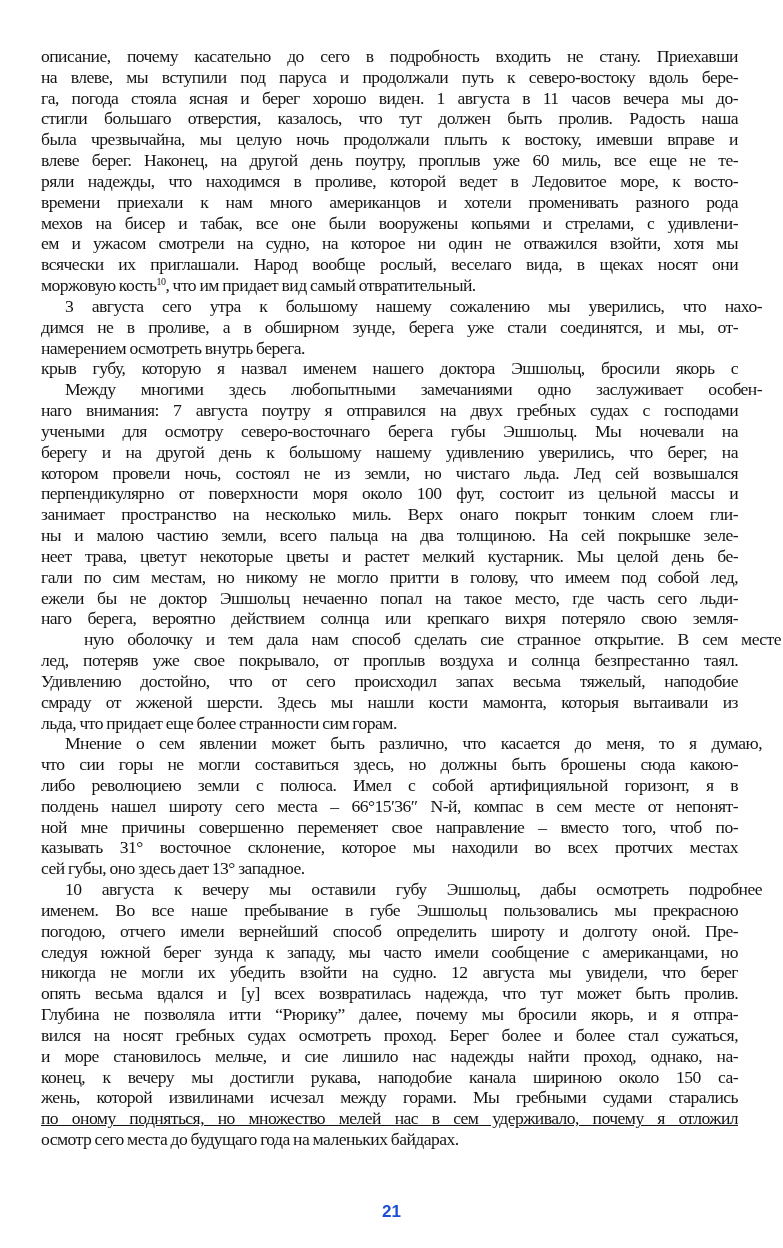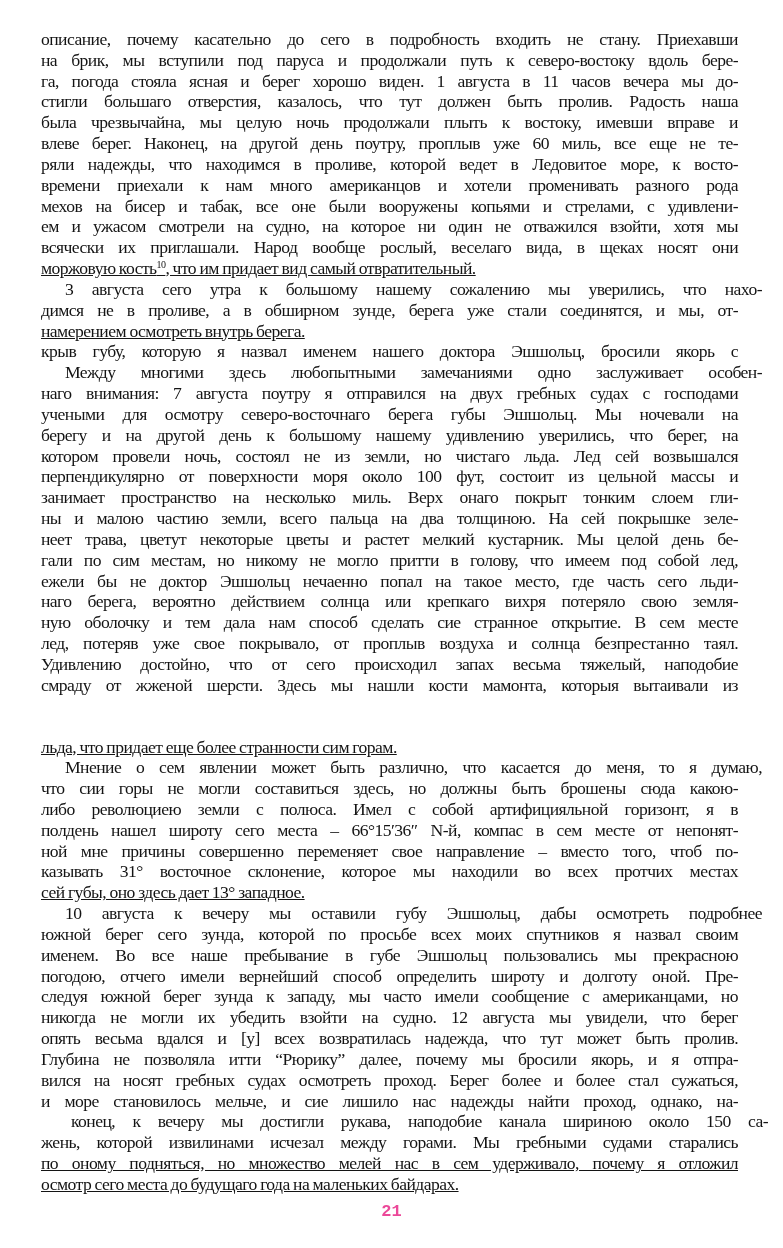--- a/index.html
+++ b/index.html
@@ -11,70 +11,69 @@
     width: 783px;
     height: 1248px;
     position: relative;
     overflow: hidden;
     color: #141414;
     font-family: "Liberation Serif", "DejaVu Serif", serif;
   }
   .page {
     position: absolute;
     left: 41px;
-    top: 29px;
+    top: 46px;
     width: 697px;
   }
   .para {
     margin: 0;
   }
   .line {
     display: block;
     height: 20.83px;
     line-height: 20.83px;
     font-size: 17.6px;
     letter-spacing: -0.55px;
     word-spacing: -0.5px;
     white-space: nowrap;
     text-align: justify;
     text-align-last: justify;
     transform-origin: left center;
   }
   .line.last {
     text-align-last: left;
-    text-decoration: underline;
   }
   .line.indent {
     padding-left: 24px;
   }
   sup {
     font-size: 10px;
     line-height: 0;
     vertical-align: 6px;
   }
   .page-number {
     position: absolute;
     left: 0;
     width: 783px;
     top: 1202px;
     text-align: center;
     font-size: 17px;
     font-weight: bold;
-    font-family: Liberation Mono, monospace;
-    color: #ec4899;
+    font-family: Liberation Sans, sans-serif;
+    color: #1d4ed8;
   }
 </style>
 </head>
 <body>
 
 <div class="page">
 
   <div class="para">
     <span class="line" style="width: 697px; white-space: normal;">описание, почему касательно до сего в подробность входить не стану. Приехавши</span>
-    <span class="line" style="width: 697px; white-space: normal;">на брик, мы вступили под паруса и продолжали путь к северо-востоку вдоль бере-</span>
+    <span class="line" style="width: 697px; white-space: normal;">на влеве, мы вступили под паруса и продолжали путь к северо-востоку вдоль бере-</span>
     <span class="line" style="width: 697px; white-space: normal;">га, погода стояла ясная и берег хорошо виден. 1 августа в 11 часов вечера мы до-</span>
     <span class="line" style="width: 697px; white-space: normal;">стигли большаго отверстия, казалось, что тут должен быть пролив. Радость наша</span>
     <span class="line" style="width: 697px; white-space: normal;">была чрезвычайна, мы целую ночь продолжали плыть к востоку, имевши вправе и</span>
     <span class="line" style="width: 697px; white-space: normal;">влеве берег. Наконец, на другой день поутру, проплыв уже 60 миль, все еще не те-</span>
     <span class="line" style="width: 697px; white-space: normal;">ряли надежды, что находимся в проливе, которой ведет в Ледовитое море, к восто-</span>
     <span class="line" style="width: 697px; white-space: normal;">времени приехали к нам много американцов и хотели променивать разного рода</span>
     <span class="line" style="width: 697px; white-space: normal;">мехов на бисер и табак, все оне были вооружены копьями и стрелами, с удивлени-</span>
     <span class="line" style="width: 697px; white-space: normal;">ем и ужасом смотрели на судно, на которое ни один не отважился взойти, хотя мы</span>
     <span class="line" style="width: 697px; white-space: normal;">всячески их приглашали. Народ вообще рослый, веселаго вида, в щеках носят они</span>
     <span class="line last" style="white-space: nowrap; width: max-content;"><span>моржовую кость</span><sup>10</sup><span>, что им придает вид самый отвратительный.</span></span>
@@ -93,49 +92,48 @@
     <span class="line" style="width: 697px; white-space: normal;">учеными для осмотру северо-восточнаго берега губы Эшшольц. Мы ночевали на</span>
     <span class="line" style="width: 697px; white-space: normal;">берегу и на другой день к большому нашему удивлению уверились, что берег, на</span>
     <span class="line" style="width: 697px; white-space: normal;">котором провели ночь, состоял не из земли, но чистаго льда. Лед сей возвышался</span>
     <span class="line" style="width: 697px; white-space: normal;">перпендикулярно от поверхности моря около 100 фут, состоит из цельной массы и</span>
     <span class="line" style="width: 697px; white-space: normal;">занимает пространство на несколько миль. Верх онаго покрыт тонким слоем гли-</span>
     <span class="line" style="width: 697px; white-space: normal;">ны и малою частию земли, всего пальца на два толщиною. На сей покрышке зеле-</span>
     <span class="line" style="width: 697px; white-space: normal;">неет трава, цветут некоторые цветы и растет мелкий кустарник. Мы целой день бе-</span>
     <span class="line" style="width: 697px; white-space: normal;">гали по сим местам, но никому не могло притти в голову, что имеем под собой лед,</span>
     <span class="line" style="width: 697px; white-space: normal;">ежели бы не доктор Эшшольц нечаенно попал на такое место, где часть сего льди-</span>
     <span class="line" style="width: 697px; white-space: normal;">наго берега, вероятно действием солнца или крепкаго вихря потеряло свою земля-</span>
-    <span class="line" style="width: 697px; white-space: normal;">ную оболочку и тем дала нам способ сделать сие странное открытие. В сем месте</span>
+    <span class="line" style="width: 697px; white-space: normal; margin-left: 43px;">ную оболочку и тем дала нам способ сделать сие странное открытие. В сем месте</span>
     <span class="line" style="width: 697px; white-space: normal;">лед, потеряв уже свое покрывало, от проплыв воздуха и солнца безпрестанно таял.</span>
     <span class="line" style="width: 697px; white-space: normal;">Удивлению достойно, что от сего происходил запах весьма тяжелый, наподобие</span>
     <span class="line" style="width: 697px; white-space: normal;">смраду от жженой шерсти. Здесь мы нашли кости мамонта, которыя вытаивали из</span>
-    <span class="line last" style="white-space: nowrap; width: max-content; margin-top: 41px;">льда, что придает еще более странности сим горам.</span>
+    <span class="line last" style="white-space: nowrap; width: max-content;">льда, что придает еще более странности сим горам.</span>
   </div>
 
   <div class="para">
     <span class="line indent" style="width: 697px; white-space: normal;">Мнение о сем явлении может быть различно, что касается до меня, то я думаю,</span>
     <span class="line" style="width: 697px; white-space: normal;">что сии горы не могли составиться здесь, но должны быть брошены сюда какою-</span>
     <span class="line" style="width: 697px; white-space: normal;">либо революциею земли с полюса. Имел с собой артифицияльной горизонт, я в</span>
     <span class="line" style="width: 697px; white-space: normal;">полдень нашел широту сего места – 66°15′36″ N-й, компас в сем месте от непонят-</span>
     <span class="line" style="width: 697px; white-space: normal;">ной мне причины совершенно переменяет свое направление – вместо того, чтоб по-</span>
     <span class="line" style="width: 697px; white-space: normal;">казывать 31° восточное склонение, которое мы находили во всех протчих местах</span>
     <span class="line last" style="white-space: nowrap; width: max-content;">сей губы, оно здесь дает 13° западное.</span>
   </div>
 
   <div class="para">
     <span class="line indent" style="width: 697px; white-space: normal;">10 августа к вечеру мы оставили губу Эшшольц, дабы осмотреть подробнее</span>
-    <span class="line" style="width: 697px; white-space: normal;">южной берег сего зунда, которой по просьбе всех моих спутников я назвал своим</span>
     <span class="line" style="width: 697px; white-space: normal;">именем. Во все наше пребывание в губе Эшшольц пользовались мы прекрасною</span>
     <span class="line" style="width: 697px; white-space: normal;">погодою, отчего имели вернейший способ определить широту и долготу оной. Пре-</span>
     <span class="line" style="width: 697px; white-space: normal;">следуя южной берег зунда к западу, мы часто имели сообщение с американцами, но</span>
     <span class="line" style="width: 697px; white-space: normal;">никогда не могли их убедить взойти на судно. 12 августа мы увидели, что берег</span>
     <span class="line" style="width: 697px; white-space: normal;">опять весьма вдался и [у] всех возвратилась надежда, что тут может быть пролив.</span>
     <span class="line" style="width: 697px; white-space: normal;">Глубина не позволяла итти “Рюрику” далее, почему мы бросили якорь, и я отпра-</span>
     <span class="line" style="width: 697px; white-space: normal;">вился на носят гребных судах осмотреть проход. Берег более и более стал сужаться,</span>
     <span class="line" style="width: 697px; white-space: normal;">и море становилось мельче, и сие лишило нас надежды найти проход, однако, на-</span>
-    <span class="line" style="width: 697px; white-space: normal; margin-left: 30px;">конец, к вечеру мы достигли рукава, наподобие канала шириною около 150 са-</span>
+    <span class="line" style="width: 697px; white-space: normal;">конец, к вечеру мы достигли рукава, наподобие канала шириною около 150 са-</span>
     <span class="line" style="width: 697px; white-space: normal;">жень, которой извилинами исчезал между горами. Мы гребными судами старались</span>
     <span class="line" style="width: 697px; white-space: normal; text-decoration: underline;">по оному подняться, но множество мелей нас в сем удерживало, почему я отложил</span>
     <span class="line last" style="white-space: nowrap; width: max-content;">осмотр сего места до будущаго года на маленьких байдарах.</span>
   </div>
 
 </div>
 
 <div class="page-number">21</div>
 
 </body></html>

